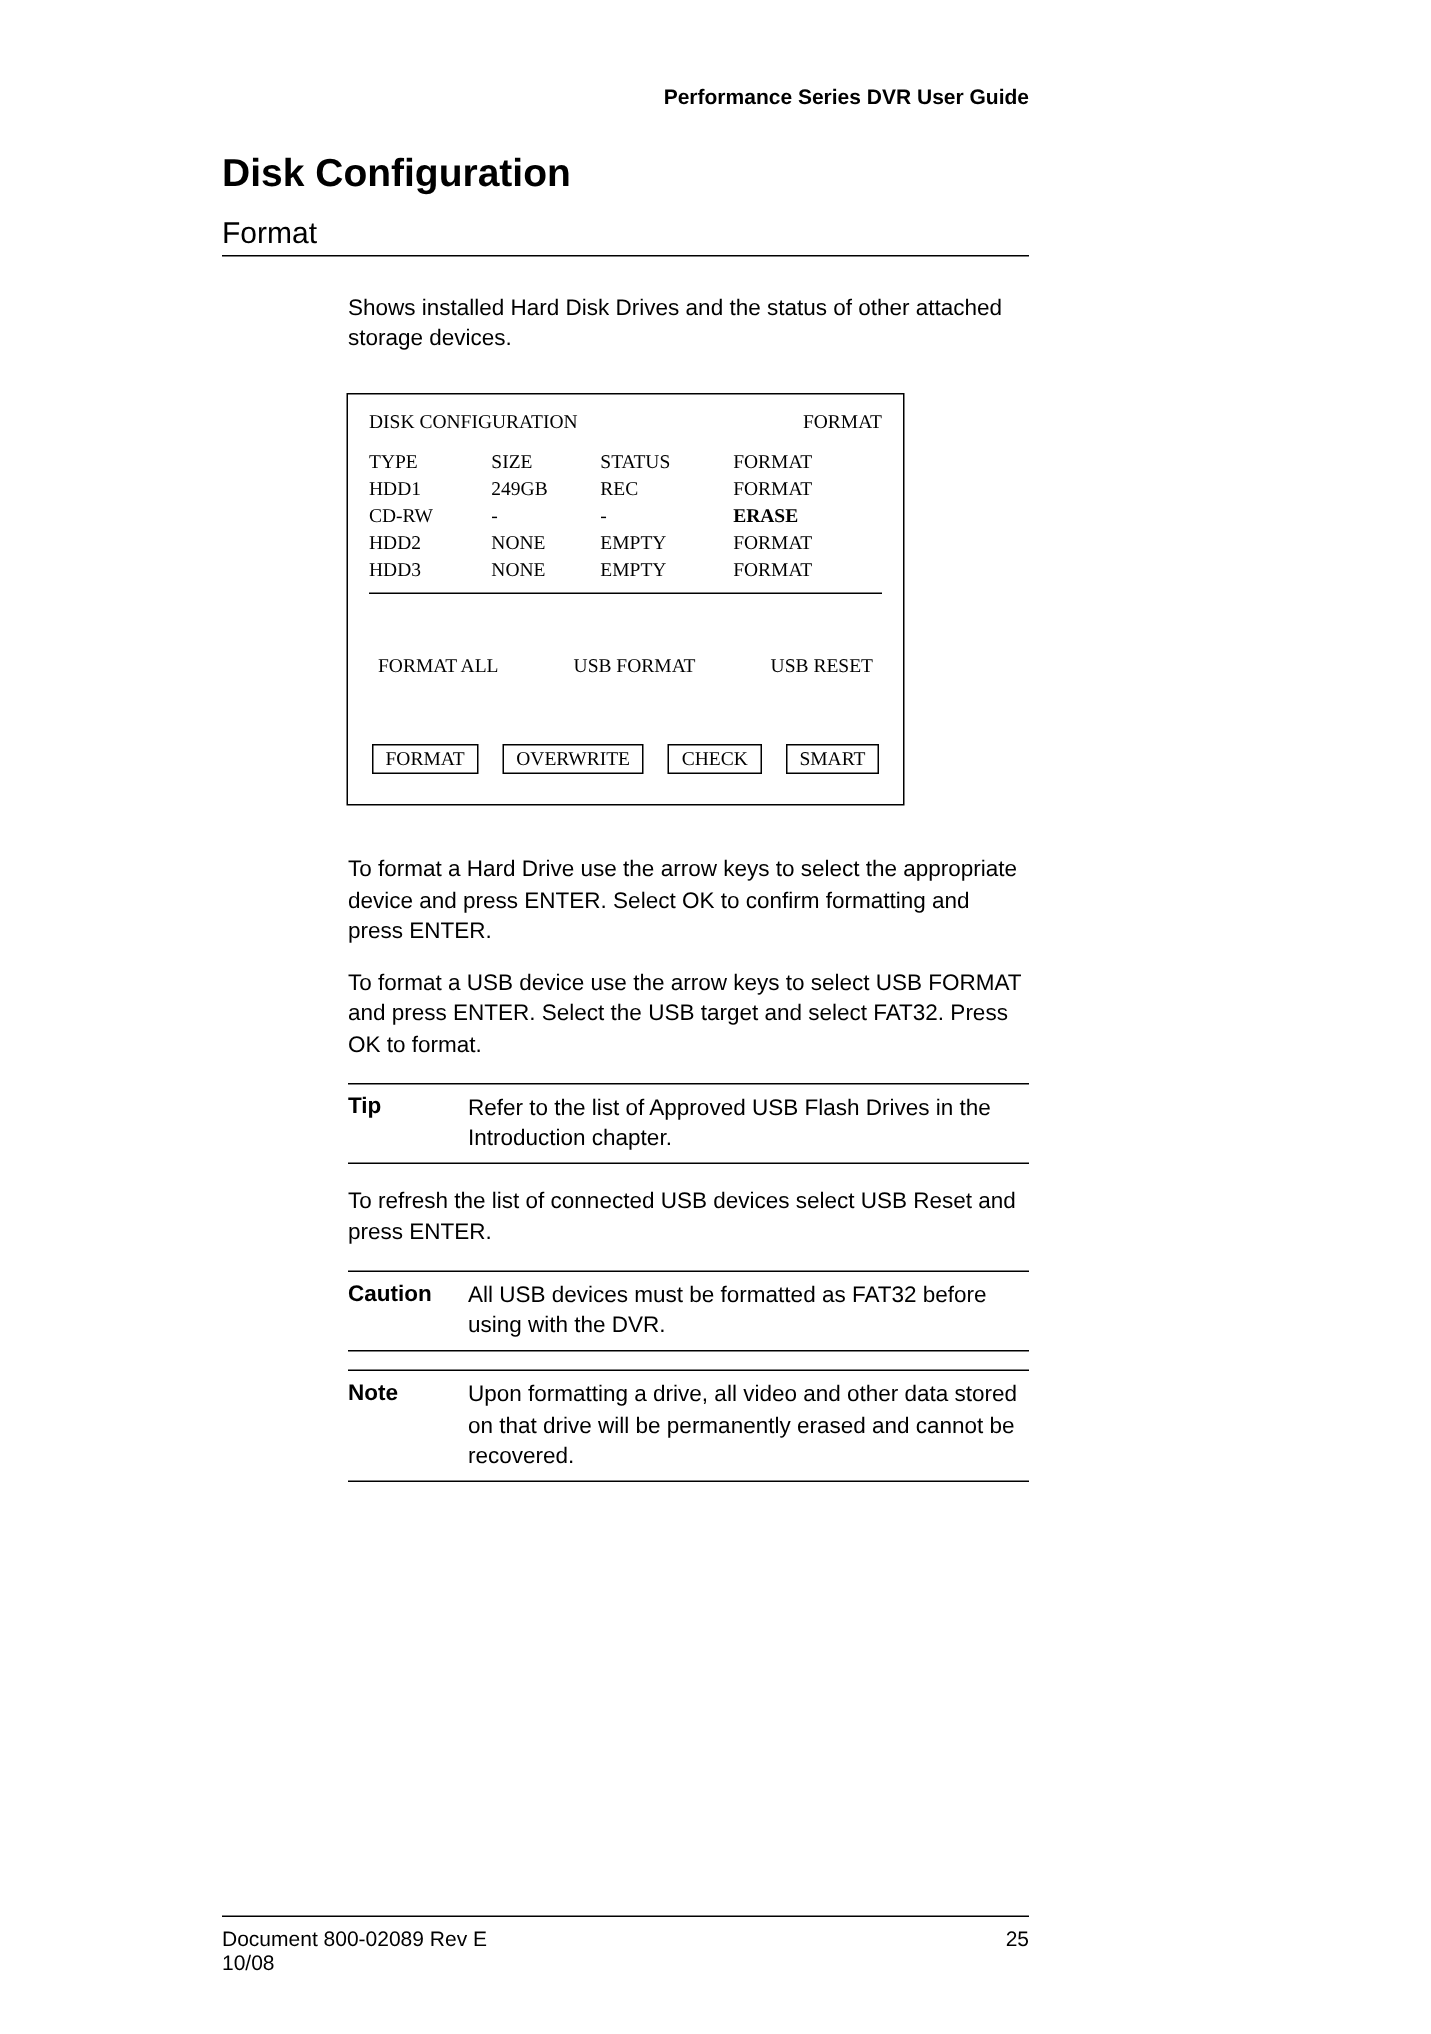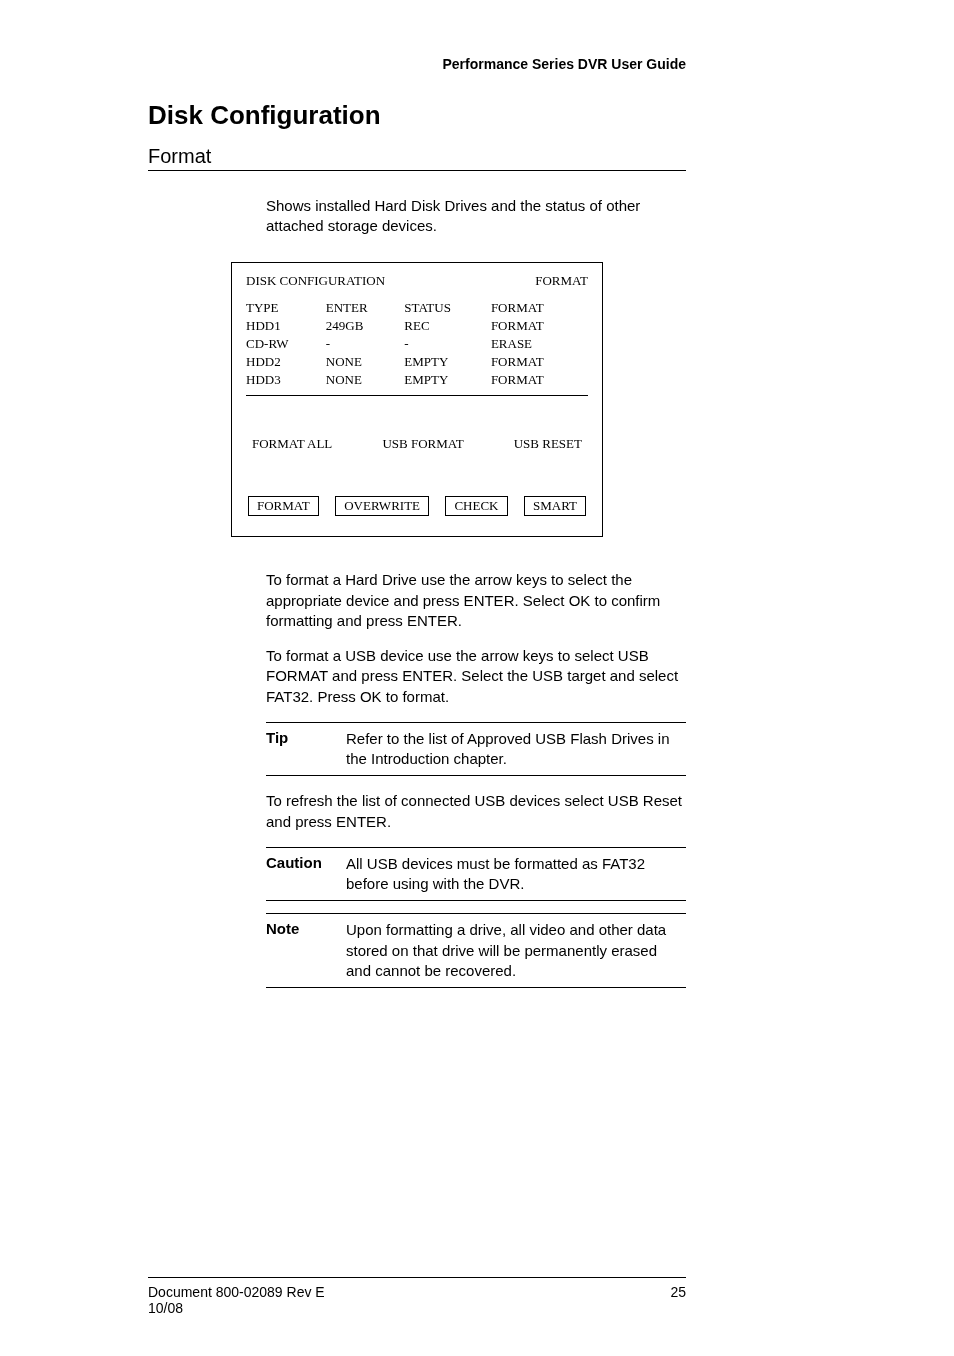--- a/index.html
+++ b/index.html
@@ -36,21 +36,21 @@
   .subheading-rule {
     border: 0;
     border-top: 1px solid #000;
     margin: 0 0 10px 0;
   }
   .body-text {
     font-size: 15px;
     line-height: 1.35;
   }
   .indented {
-    margin-left: 118px;
+    margin-left: 84px;
   }
   
   .diagram-wrap {
     display: flex;
     justify-content: center;
     margin: 10px 0 18px 0;
   }
   .diagram {
     width: 372px;
     border: 1px solid #000;
@@ -67,21 +67,21 @@
   .disk-table {
     border-collapse: collapse;
     width: 100%;
     font-family: "Times New Roman", Times, serif;
     font-size: 13px;
   }
   .disk-table td {
     padding: 1px 4px 1px 0;
     white-space: nowrap;
   }
-  .disk-table .bold { font-weight: normal; }
+  .disk-table .bold { font-weight: bold; }
   .hr-inner {
     border: 0;
     border-top: 1px solid #000;
     margin: 6px 0 10px 0;
   }
   .row-3 {
     display: flex;
     justify-content: space-between;
     padding: 0 6px;
     margin-bottom: 44px;
@@ -159,21 +159,21 @@
   <div class="diagram-wrap">
     <div class="diagram">
       <div class="diagram-top">
         <span>DISK CONFIGURATION</span>
         <span>FORMAT</span>
       </div>
       <table class="disk-table">
         <tbody>
             <tr>
           <td>TYPE</td>
-          <td>ENTER</td>
+          <td>SIZE</td>
           <td>STATUS</td>
           <td>FORMAT</td>
         </tr>
         <tr>
           <td>HDD1</td>
           <td>249GB</td>
           <td>REC</td>
           <td>FORMAT</td>
         </tr>
         <tr>

